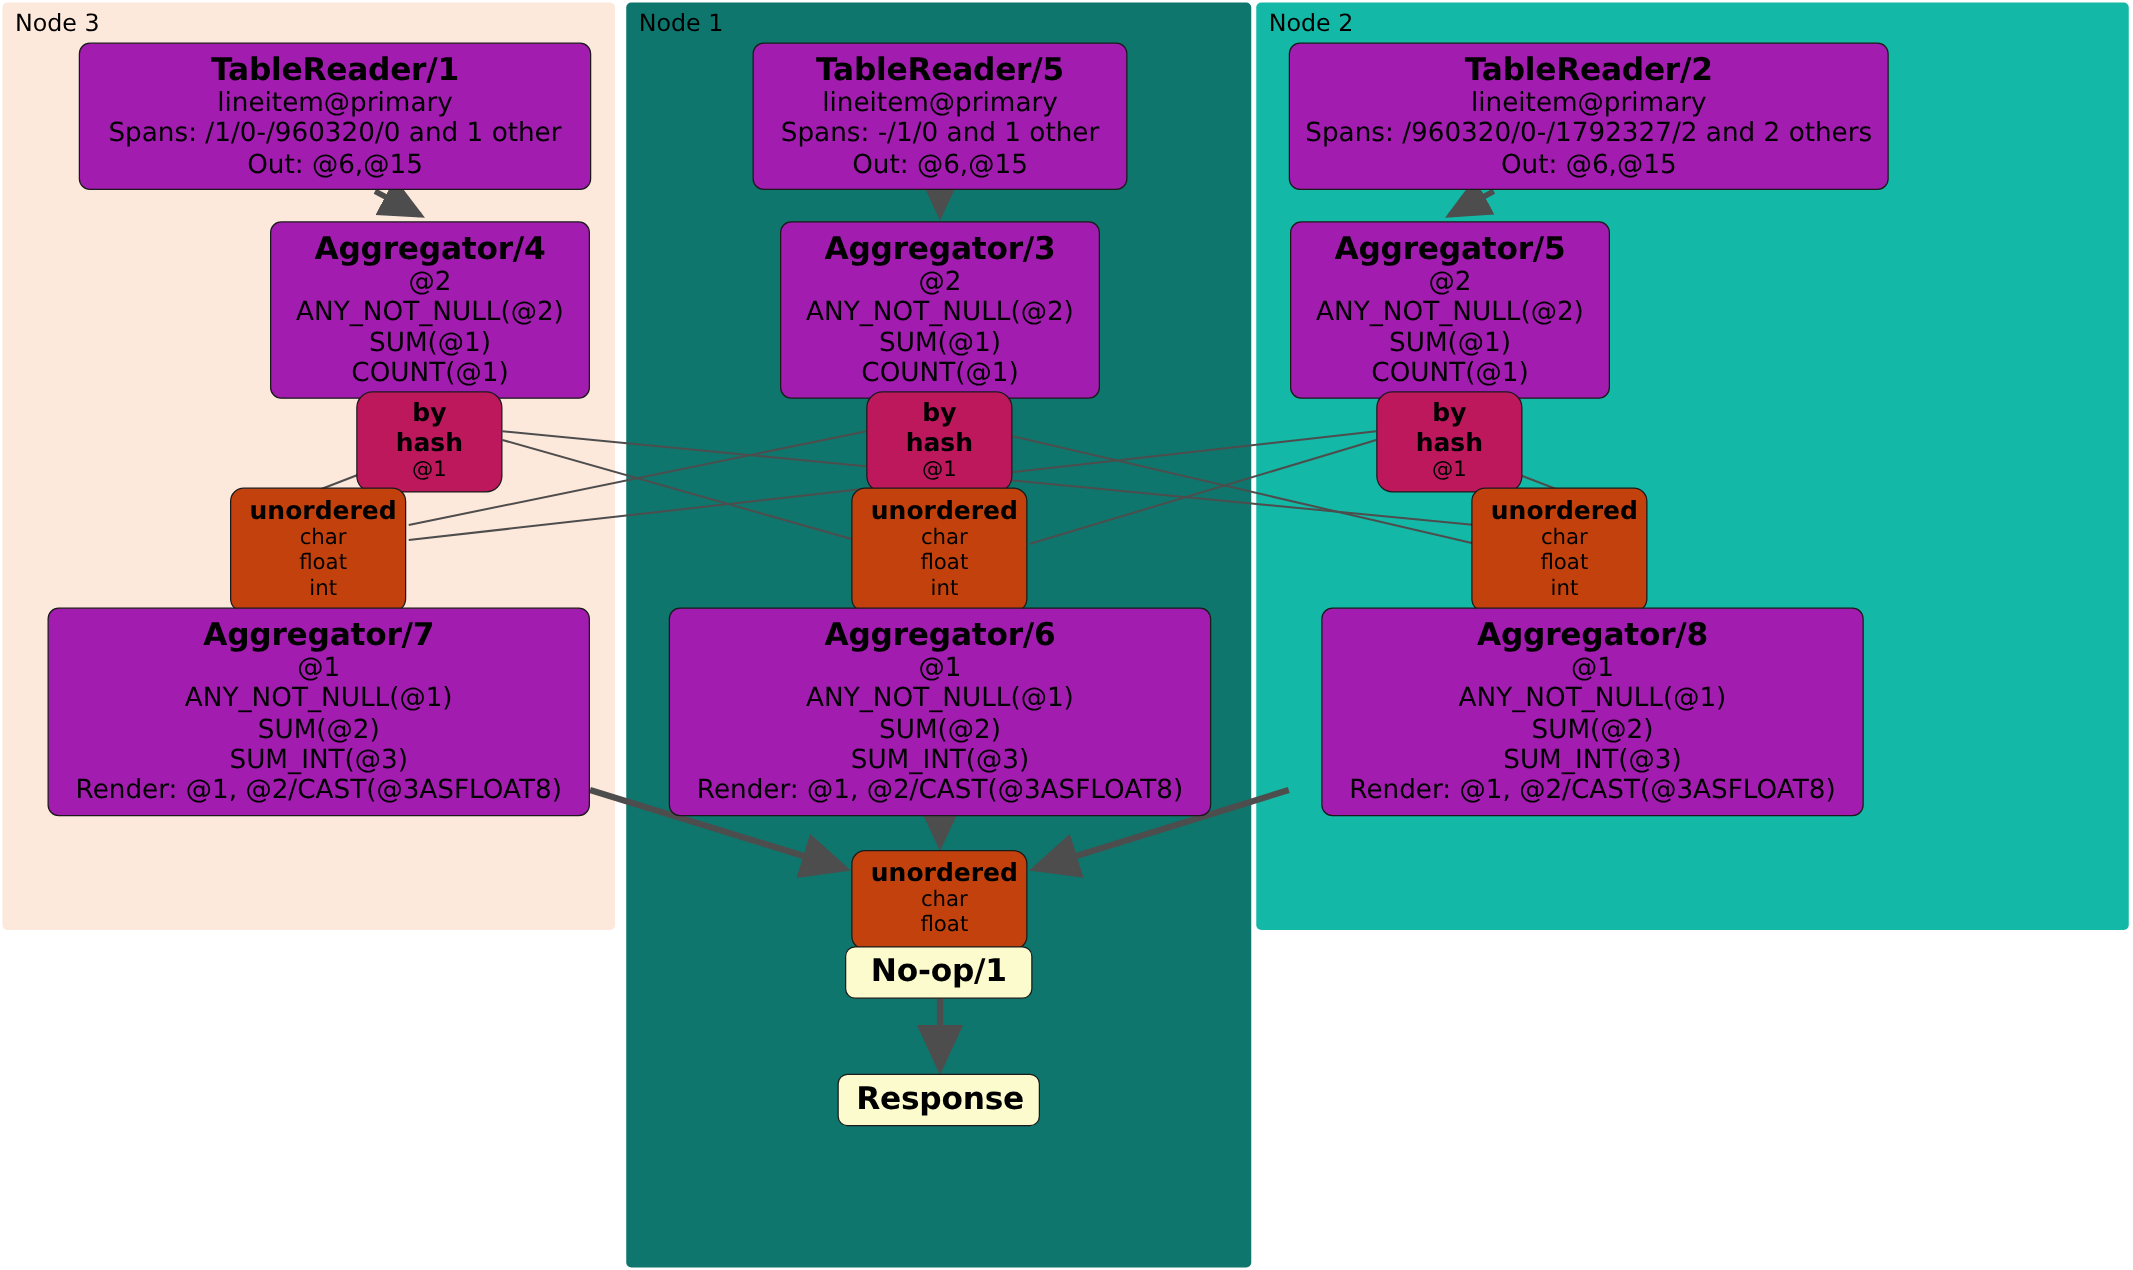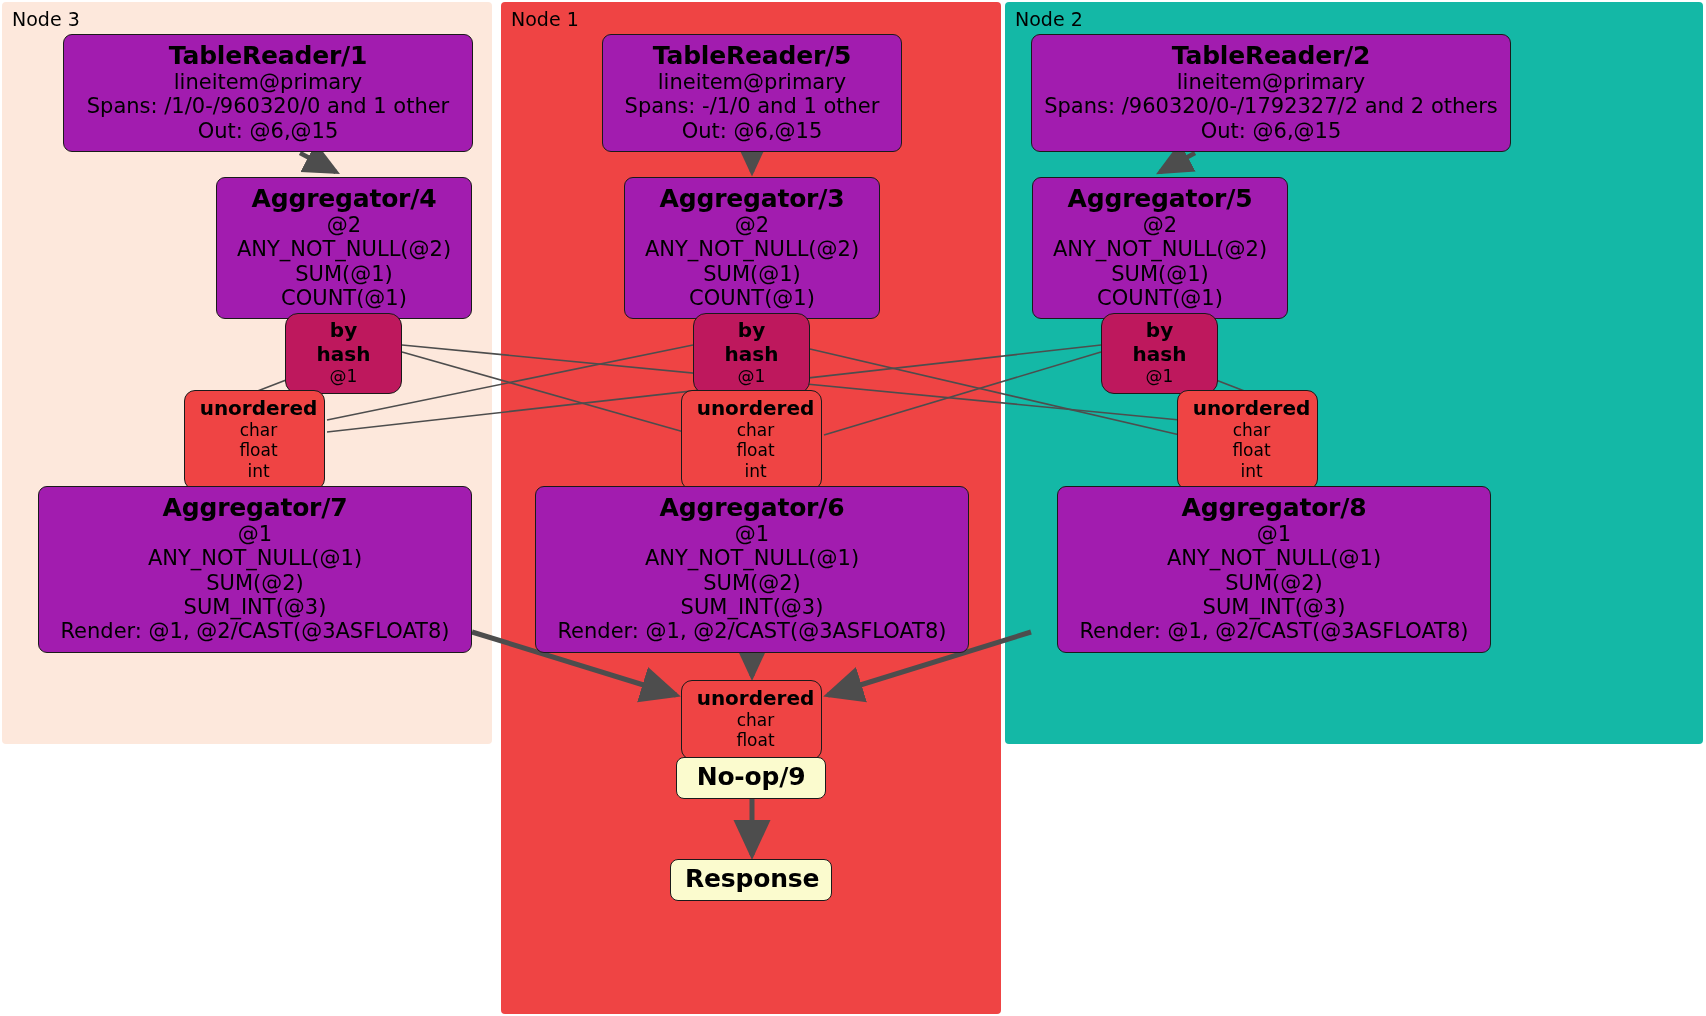--- a/index.html
+++ b/index.html
@@ -21,21 +21,21 @@
     border-radius: 4px;
   }
   .node-panel .panel-label {
     position: absolute;
     top: 6px; left: 10px;
     font-size: 19px;
     color: #000;
     white-space: nowrap;
   }
   #panel-node3 { left: 2px;    top: 2px;  width: 490px;  height: 742px; background: #fde8dc; }
-  #panel-node1 { left: 501px;  top: 2px;  width: 500px;  height: 1012px; background: #ef4444; text-decoration: underline; }
+  #panel-node1 { left: 501px;  top: 2px;  width: 500px;  height: 1012px; background: #0f766e; text-decoration: underline; }
   #panel-node2 { left: 1005px; top: 2px;  width: 698px;  height: 742px; background: #14b8a6; }
 
   
   #edges {
     position: absolute;
     left: 0; top: 0;
     width: 1706px; height: 1016px;
     pointer-events: none;
   }
 
@@ -60,21 +60,21 @@
     line-height: 1.1;
   }
   .router-box {
     background: #be185d;
     border: 1.4px solid #1a1a1a;
     border-radius: 13px;
     padding: 5px 14px 7px 14px;
     line-height: 1.18;
   }
   .sync-box {
-    background: #ef4444;
+    background: #c2410c;
     border: 1.4px solid #1a1a1a;
     border-radius: 11px;
     padding: 5px 6px 8px 14px;
     line-height: 1.2;
   }
   .title {
     font-weight: bold;
     font-size: 25px;
     letter-spacing: -0.2px;
     display: block;
@@ -274,20 +274,20 @@
     <span class="detail">Render: @1, @2/CAST(@3ASFLOAT8)</span>
   </div>
 
   <div class="sync-box" id="unordered-9">
     <span class="title-sm">unordered</span>
     <span class="detail-sm">char</span>
     <span class="detail-sm">float</span>
   </div>
 
   <div class="simple-box" id="noop-9">
-    <span class="title">No-op/9</span>
+    <span class="title">No-op/1</span>
   </div>
 
   <div class="simple-box" id="response">
     <span class="title">Response</span>
   </div>
 
 </div>
 
 </body></html>

